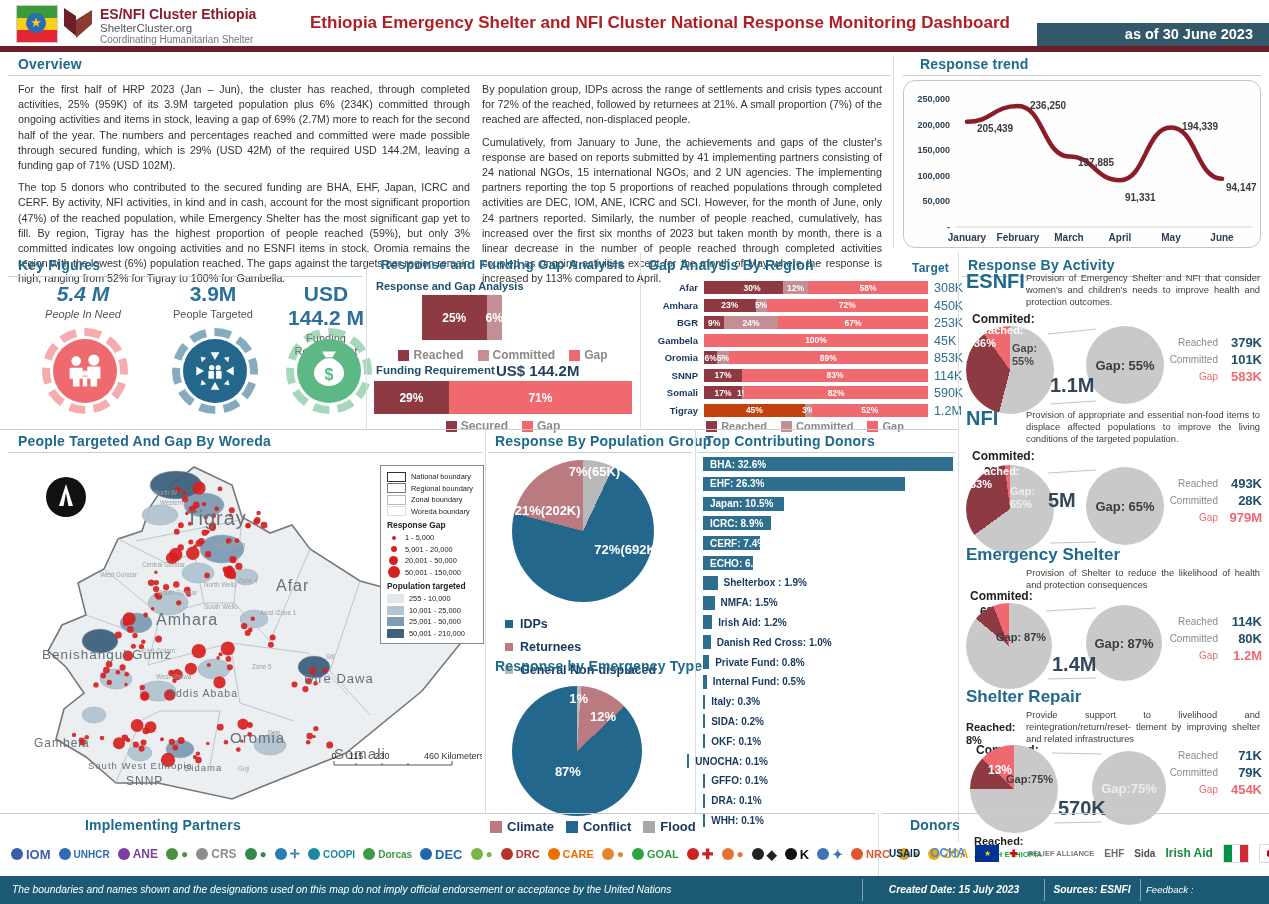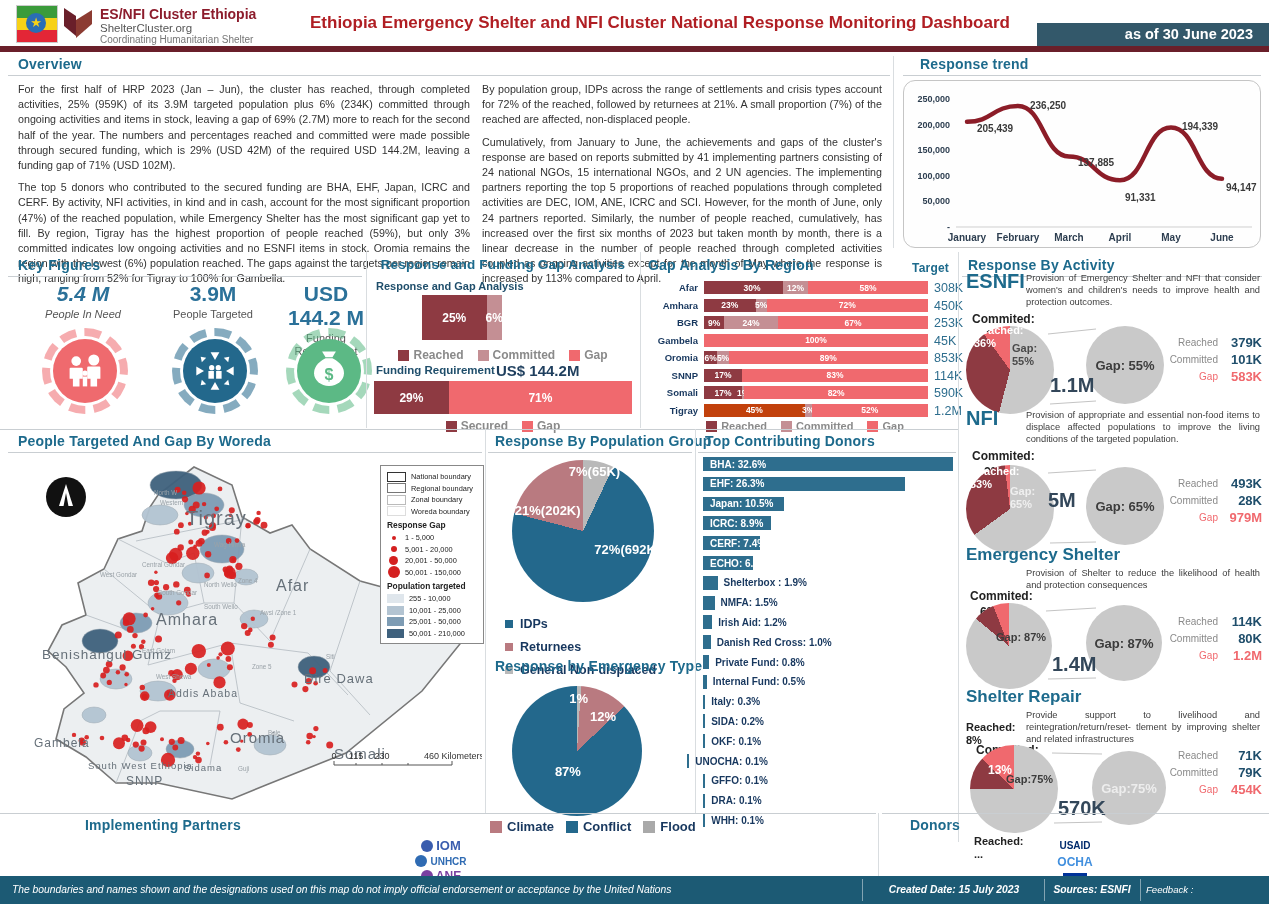--- a/index.html
+++ b/index.html
@@ -82,21 +82,21 @@
     padding:5px 5px 4px 6px;font-size:7.4px;color:#222;box-sizing:border-box;}
   .map-legend .lt{font-weight:bold;font-size:8.4px;margin:3px 0 2px 0;}
   .map-legend .lr{display:flex;align-items:center;height:11.5px;gap:5px;}
   .map-legend .bsw{width:17px;height:8px;background:#fff;flex:none;}
   .map-legend .dot{border-radius:50%;background:#d42020;flex:none;}
   .map-legend .psw{width:17px;height:9px;flex:none;}
   .north{position:absolute;left:38px;top:24px;width:40px;height:40px;border-radius:50%;background:#111;}
   .north:after{content:"";position:absolute;left:13px;top:7px;border-left:7px solid transparent;border-right:7px solid transparent;border-bottom:22px solid #fff;}
   .north:before{content:"";position:absolute;left:17px;top:16px;border-left:3px solid transparent;border-right:3px solid transparent;border-bottom:16px solid #111;z-index:2;}
   
-  .logo-row{position:absolute;display:flex;align-items:center;flex-direction:column;}
+  .logo-row{position:absolute;display:flex;}
   .pchip{display:flex;align-items:center;gap:3px;padding:0 3px;height:32px;}
   .pchip .pc-dot{border-radius:50%;flex:none;}
   .pchip .pc-txt{font-weight:bold;white-space:nowrap;}
   
   .footer{position:absolute;left:0;top:876px;width:1269px;height:28px;background:#1c5a74;color:#fff;}
   .footer div{position:absolute;top:0;height:28px;line-height:28px;font-size:10.3px;font-style:italic;}
   .fdiv{position:absolute;top:3px;height:22px;width:1px;background:rgba(255,255,255,.45);}
 </style>
 </head>
 <body>
@@ -977,21 +977,21 @@
       <div class="pchip" style="height: 26px;">
         <span class="pc-txt" style="color: rgb(119, 119, 119); font-size: 7.5px;">RELIEF ALLIANCE</span>
       </div>
       <div class="pchip" style="height: 26px;">
         <span class="pc-txt" style="color: rgb(107, 107, 107); font-size: 10px;">EHF</span>
       </div>
       <div class="pchip" style="height: 26px;">
         <span class="pc-txt" style="color: rgb(77, 77, 77); font-size: 10px;">Sida</span>
       </div>
       <div class="pchip" style="height: 26px;">
-        <span class="pc-txt" style="color: rgb(26, 140, 63); font-size: 10px; text-decoration: underline;">Irish Aid</span>
+        <span class="pc-txt" style="color: rgb(26, 140, 63); font-size: 12px;">Irish Aid</span>
       </div>
       <div class="pchip" style="height: 26px;">
         <span style="width: 24px; height: 17px; background: linear-gradient(90deg, rgb(0, 146, 70) 0px, rgb(0, 146, 70) 33%, rgb(255, 255, 255) 33%, rgb(255, 255, 255) 66%, rgb(206, 43, 55) 66%); border: 1px solid rgb(221, 221, 221);"></span>
       </div>
       <div class="pchip" style="height: 26px;">
         <span style="width: 24px; height: 17px; background: radial-gradient(circle, rgb(188, 0, 45) 0px, rgb(188, 0, 45) 34%, rgb(255, 255, 255) 35%); border: 1px solid rgb(221, 221, 221);"></span>
       </div>
       <div class="pchip" style="height: 26px;"></div>
     </div>
 

